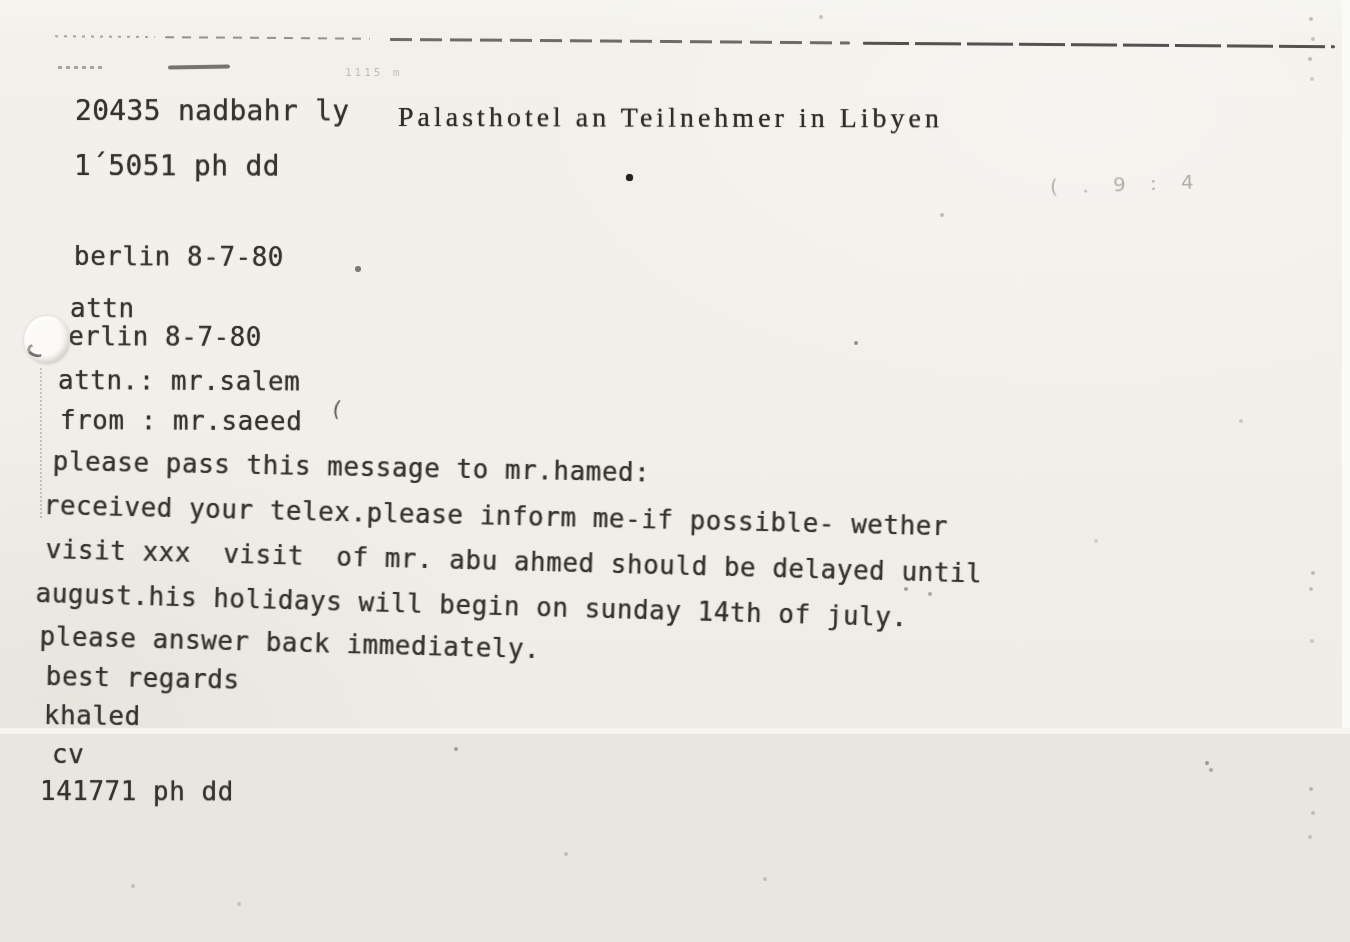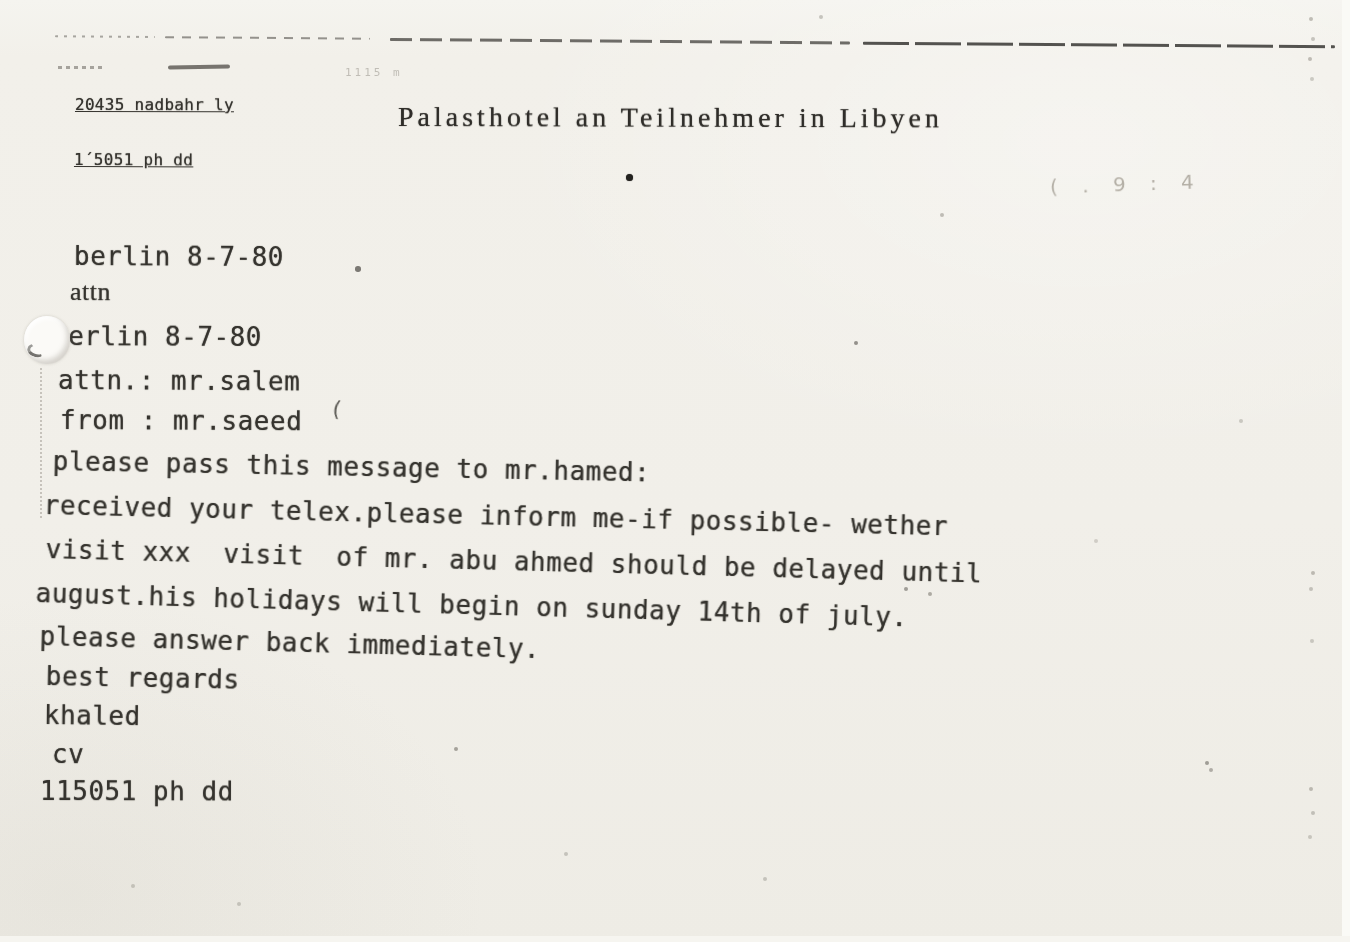--- a/index.html
+++ b/index.html
@@ -1,19 +1,19 @@
 <!DOCTYPE html>
 <html><head>
 <meta charset="utf-8">
 <style>
   * { margin:0; padding:0; box-sizing:border-box; }
   html,body { width:1350px; height:942px; overflow:hidden; background:#e8e6df; }
 
   .paper {
-    position:relative; width:1350px; height:942px;
+    position:relative; width:1350px; height:734px;
     background:
       radial-gradient(900px 500px at 80% 15%, rgba(255,255,255,0.30), transparent 65%),
       radial-gradient(700px 500px at 5% 95%, rgba(180,175,162,0.12), transparent 60%),
       linear-gradient(180deg, #f5f4ef 0%, #f2f0ea 6%, #f1efe9 55%, #eeece5 100%);
     font-family:"DejaVu Sans Mono", monospace;
     color:#33312d;
   }
 
   
   .scanline { position:absolute; left:20px; top:33px; width:1325px; height:14px;
@@ -43,30 +43,30 @@
                 background:#23221f; box-shadow:0 0 1px rgba(35,34,31,0.8);
                 overflow:hidden; text-indent:-999px; }
   .paren-mark { position:absolute; left:330px; top:396px; font-size:22px; color:rgba(58,56,51,0.8);
                 transform:rotate(8deg); filter:blur(0.2px); }
 
   
   .tw { position:absolute; white-space:pre; font-family:"DejaVu Sans Mono", monospace;
         font-size:26px; letter-spacing:0.5px; line-height:1; color:#34322d;
         text-shadow:0 0 0.8px rgba(52,50,45,0.85); filter:blur(0.25px);
         transform-origin:left top; }
-  .hdr { font-size:16px; letter-spacing:0.3px;text-decoration:underline; }
+  .hdr { font-size:28px; letter-spacing:0.3px; }
   .title-line { font-family:"Liberation Serif", serif; font-size:28px; font-weight:400;
                 letter-spacing:4px; color:#2e2c28; text-shadow:0 0 0.8px rgba(46,44,40,0.9); }
 
   .h1  { left:75px;  top:97px;  transform:rotate(0.1deg); }
   .ttl { left:398px; top:103px; transform:rotate(0.15deg); }
   .h2  { left:74px;  top:152px; transform:rotate(0.2deg); }
 
   .l0  { left:74px; top:243px; transform:rotate(0.3deg); }
-  .l1  { left:70px; top:279px; transform:rotate(0.3deg);font-family:Liberation Serif, serif; }
+  .l1  { left:70px; top:295px; transform:rotate(0.3deg); }
   .l2  { left:52px; top:323px; transform:rotate(0.3deg); }
   .l3  { left:58px; top:367px; transform:rotate(0.35deg); }
   .l4  { left:60px; top:407px; transform:rotate(0.3deg); }
   .l5  { left:53px; top:448px; transform:rotate(1.1deg); }
   .l6  { left:44px; top:492px; transform:rotate(1.35deg); }
   .l7  { left:46px; top:536px; transform:rotate(1.5deg); }
   .l8  { left:36px; top:580px; transform:rotate(1.6deg); }
   .l9  { left:40px; top:623px; transform:rotate(1.5deg); }
   .l10 { left:46px; top:663px; transform:rotate(1.1deg); }
   .l11 { left:44px; top:702px; transform:rotate(0.7deg); }
@@ -154,21 +154,21 @@
   <div class="tw l4">from : mr.saeed</div>
   <div class="paren-mark">(</div>
   <div class="tw l5">please pass this message to mr.hamed:</div>
   <div class="tw l6">received your telex.please inform me-if possible- wether</div>
   <div class="tw l7">visit xxx  visit  of mr. abu ahmed should be delayed until</div>
   <div class="tw l8">august.his holidays will begin on sunday 14th of july.</div>
   <div class="tw l9">please answer back immediately.</div>
   <div class="tw l10">best regards</div>
   <div class="tw l11">khaled</div>
   <div class="tw l12">cv</div>
-  <div class="tw l13">115051 ph dd</div>
+  <div class="tw l13">141771 ph dd</div>
 
   <div class="hole"></div>
   <div class="hole-mark"></div>
 
   <div class="crease"></div>
 
   <div class="specks"></div>
 
   <div class="edge-right"></div>
   <div class="edge-bottom"></div>

